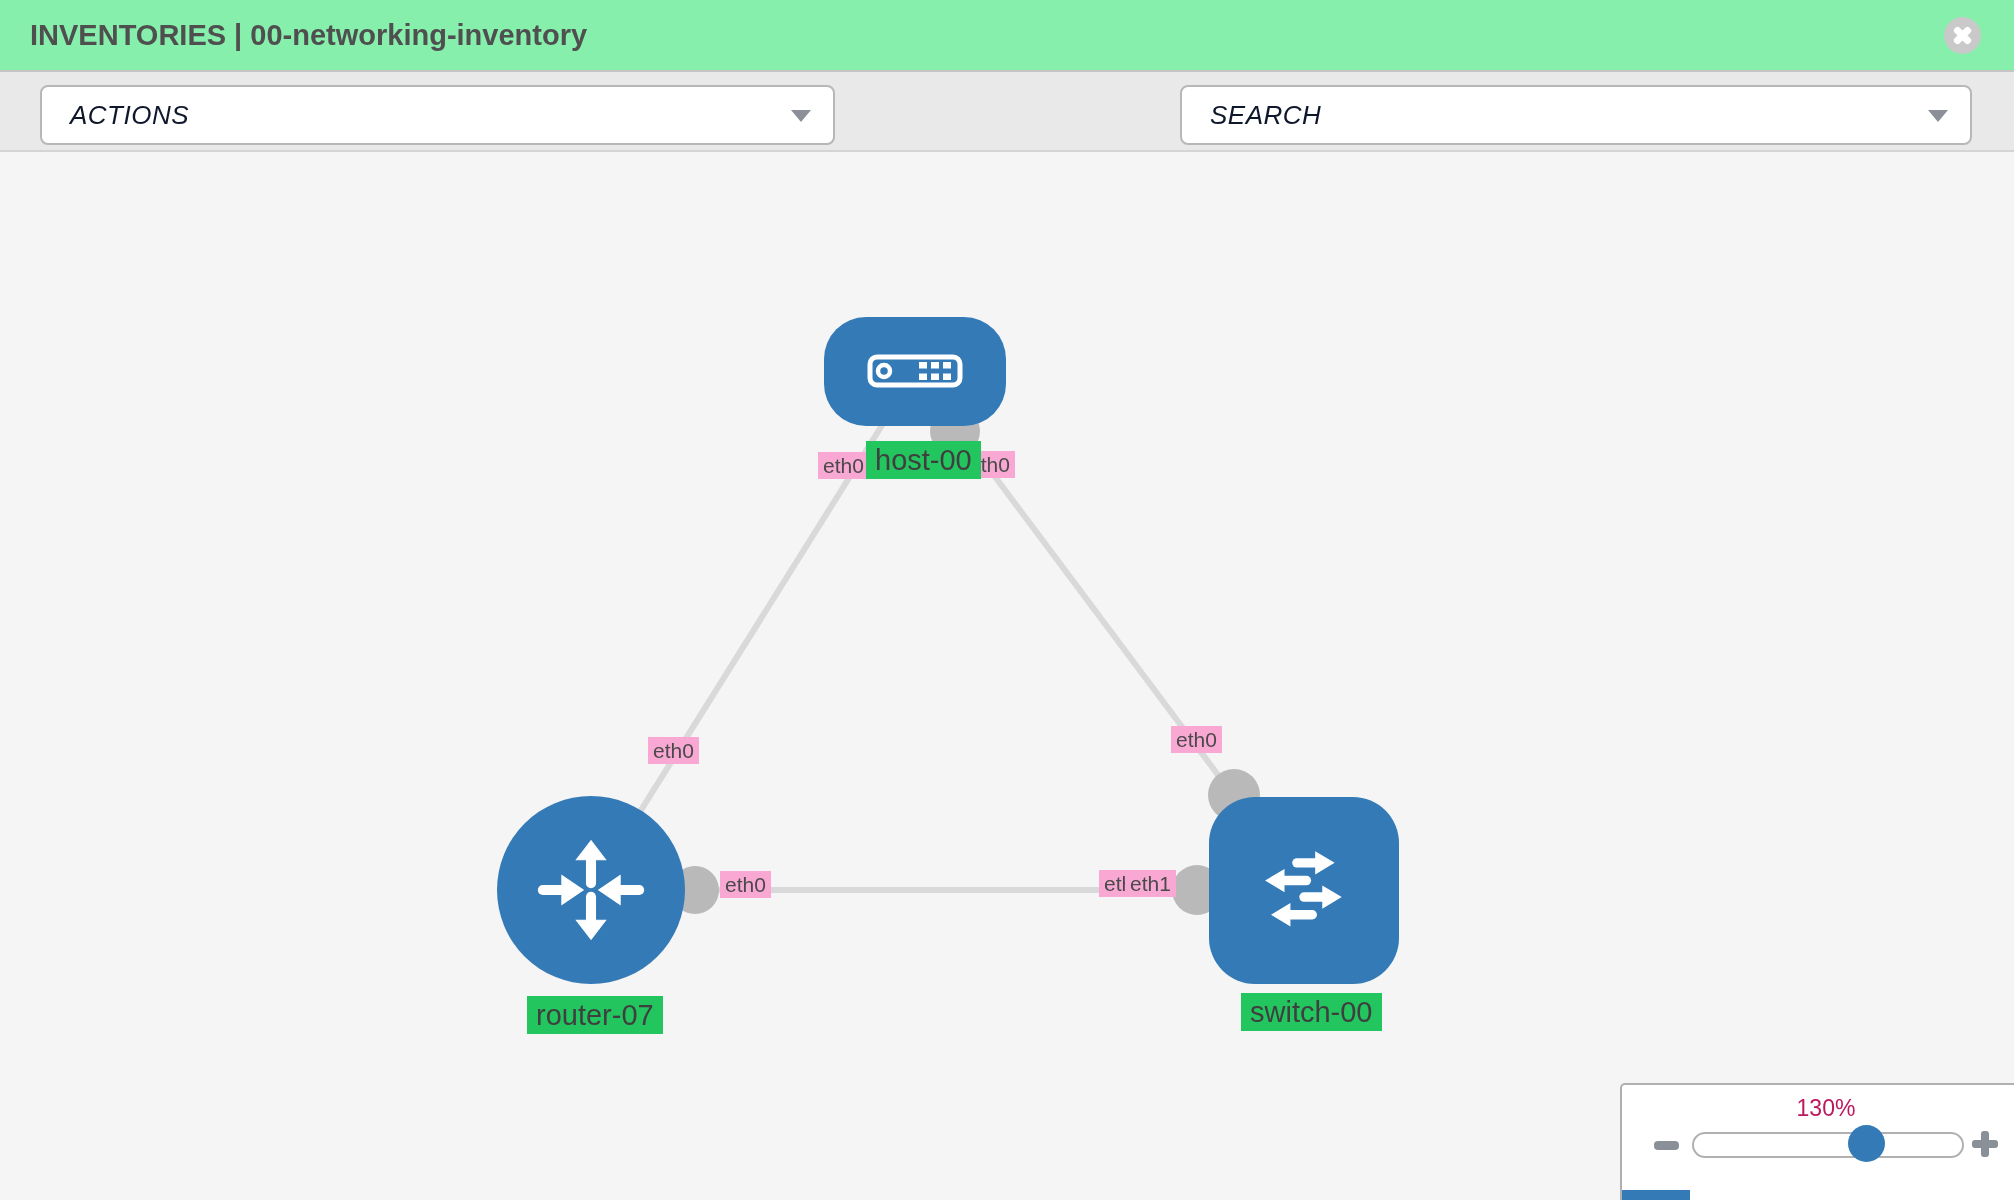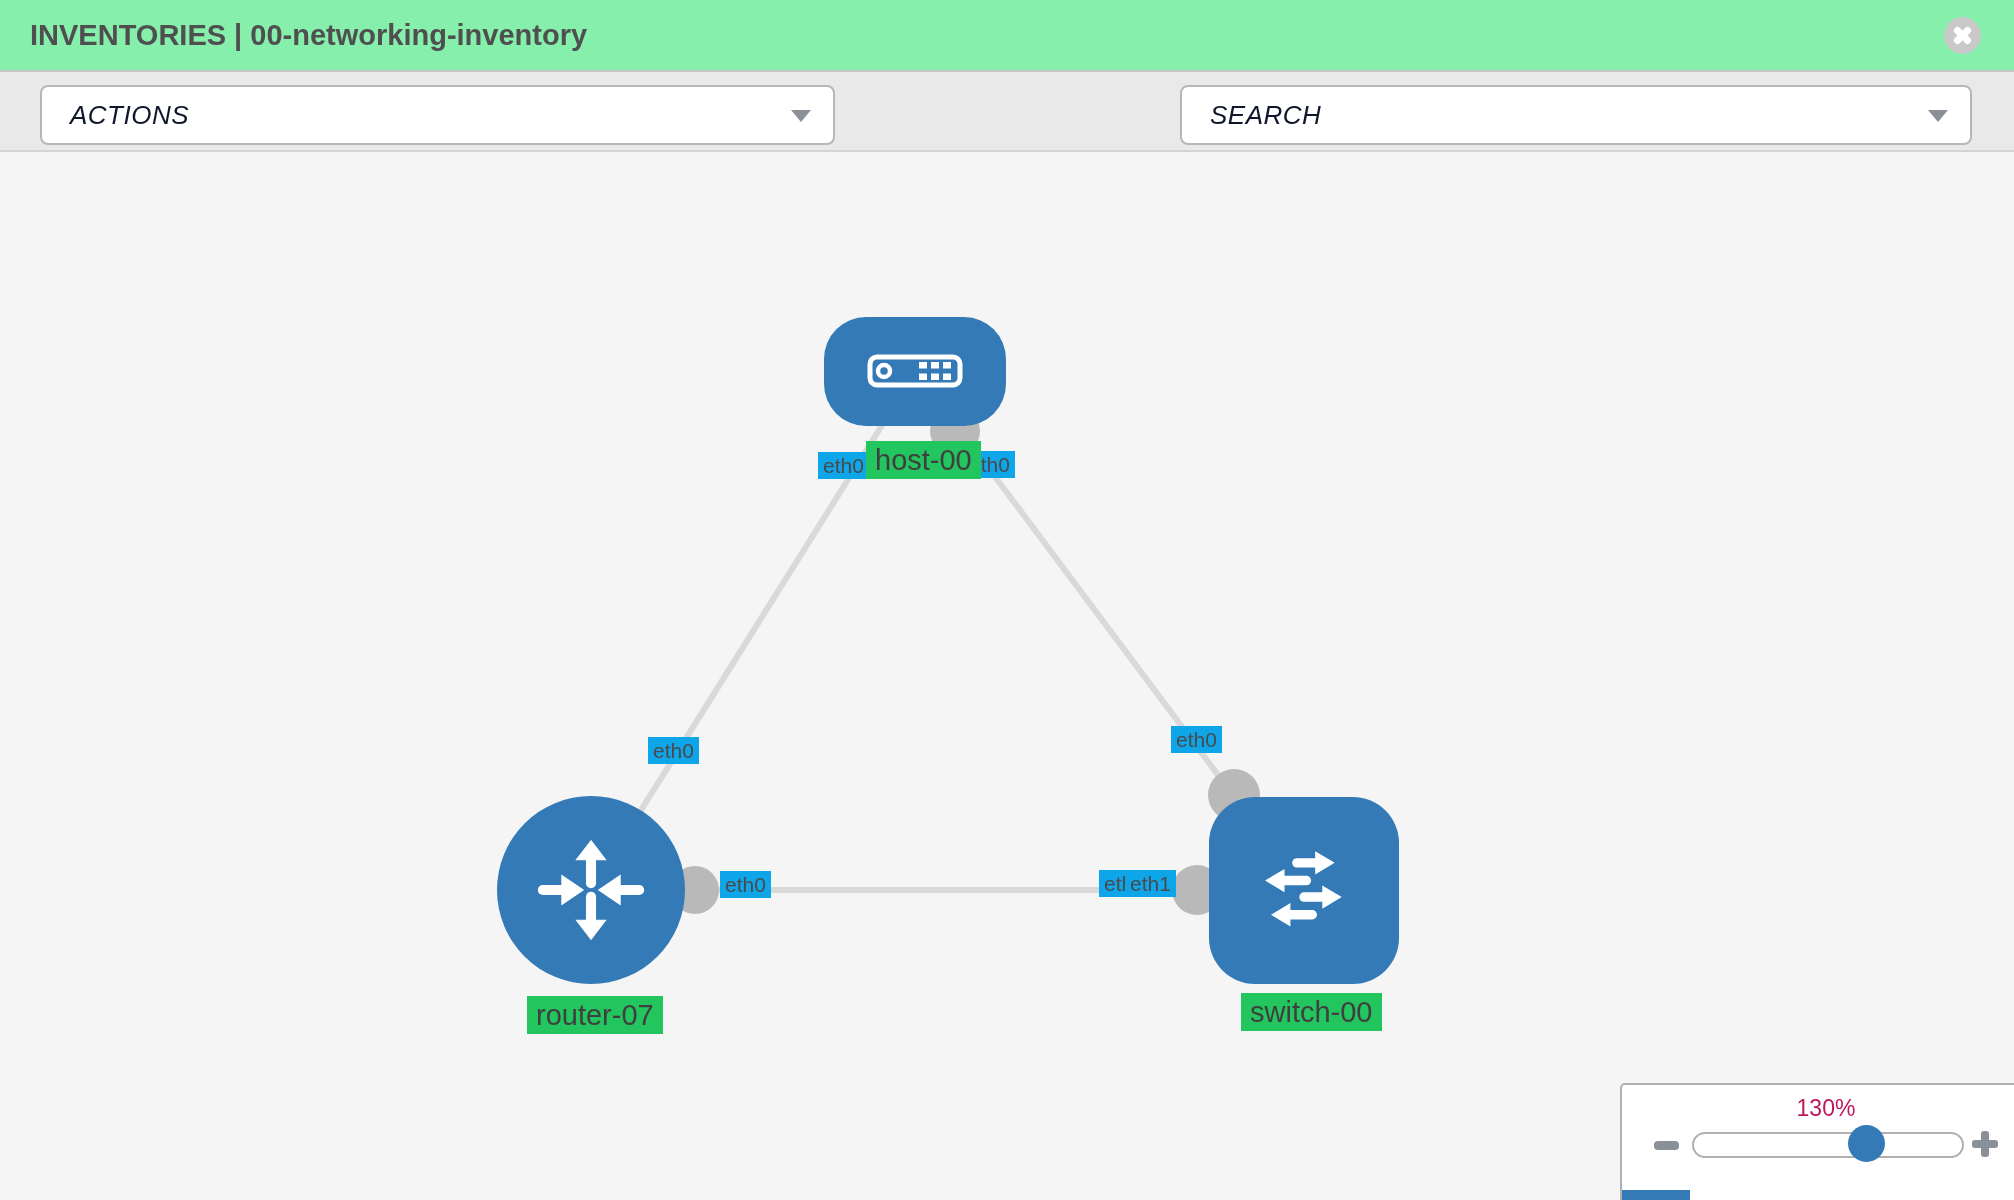--- a/index.html
+++ b/index.html
@@ -32,21 +32,21 @@
   .graph line{stroke:#d9d9d9;stroke-width:6;}
   .graph circle{fill:#b9b9b9;}
   .node{position:absolute;background:#337ab7;cursor:pointer;}
   .node.host{left:824px;top:317px;width:182px;height:109px;border-radius:42px;}
   .node.router{left:497px;top:796px;width:188px;height:188px;border-radius:50%;}
   .node.switch{left:1209px;top:797px;width:190px;height:187px;border-radius:46px;}
   .node svg{position:absolute;}
   .host-icon{left:43px;top:37px;width:96px;height:34px;}
   .router-icon{left:38px;top:38px;width:112px;height:112px;}
   .switch-icon{left:36px;top:34px;width:118px;height:118px;}
-  .iface{position:absolute;background:#0ea5e9;color:#4a4a4a;font-size:21px;line-height:27px;padding:0 5px;white-space:nowrap;}
+  .iface{position:absolute;background:#f9a8d4;color:#4a4a4a;font-size:21px;line-height:27px;padding:0 5px;white-space:nowrap;}
   .nlabel{position:absolute;background:#22c55e;color:#3f3f3f;font-size:29px;line-height:38px;padding:0 9px;white-space:nowrap;}
   
   .zoom-panel{position:absolute;left:1620px;top:1083px;width:402px;height:130px;background:#fff;
     border:2px solid #b0b0b0;border-radius:5px;}
   .zoom-level{position:absolute;left:70px;top:10px;width:268px;text-align:center;font-size:23px;color:#be185d;}
   .zoom-minus{position:absolute;left:22px;top:44px;width:44px;height:32px;cursor:pointer;}
   .minus-bar{position:absolute;left:10px;top:12px;width:25px;height:9px;border-radius:4px;background:#8a9098;}
   .zoom-track{position:absolute;left:70px;top:47px;width:268px;height:22px;background:#fff;
     border:2px solid #b0b0b0;border-radius:13px;cursor:pointer;}
   .zoom-knob{position:absolute;left:226px;top:40px;width:37px;height:37px;border-radius:50%;background:#337ab7;cursor:pointer;}

